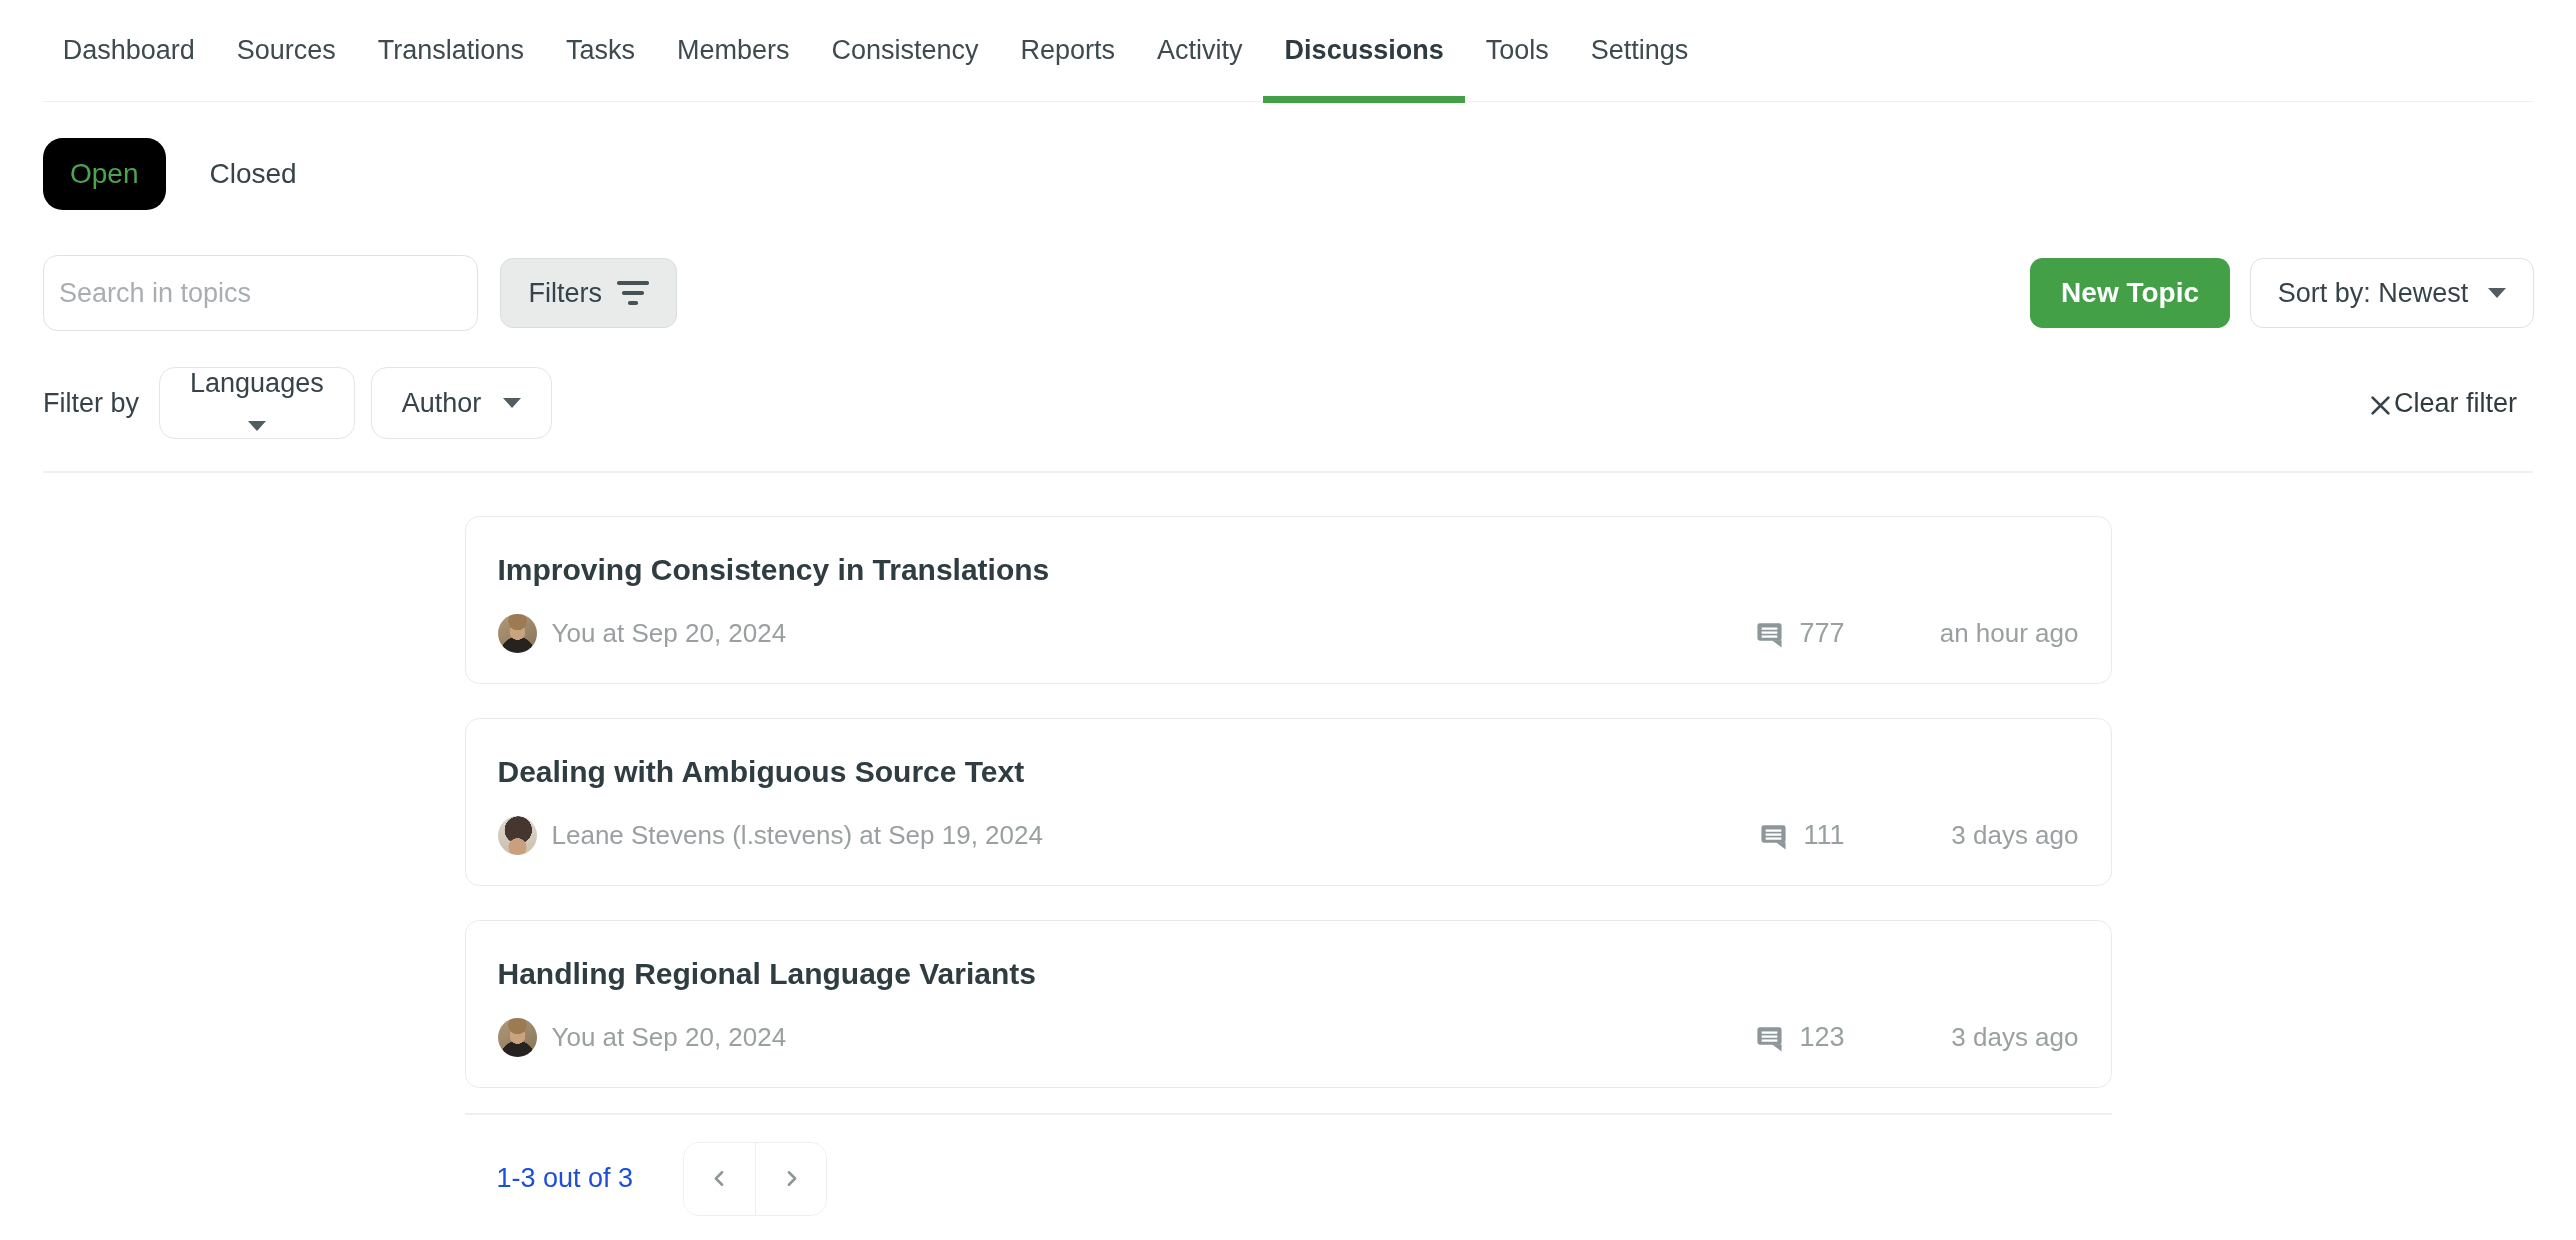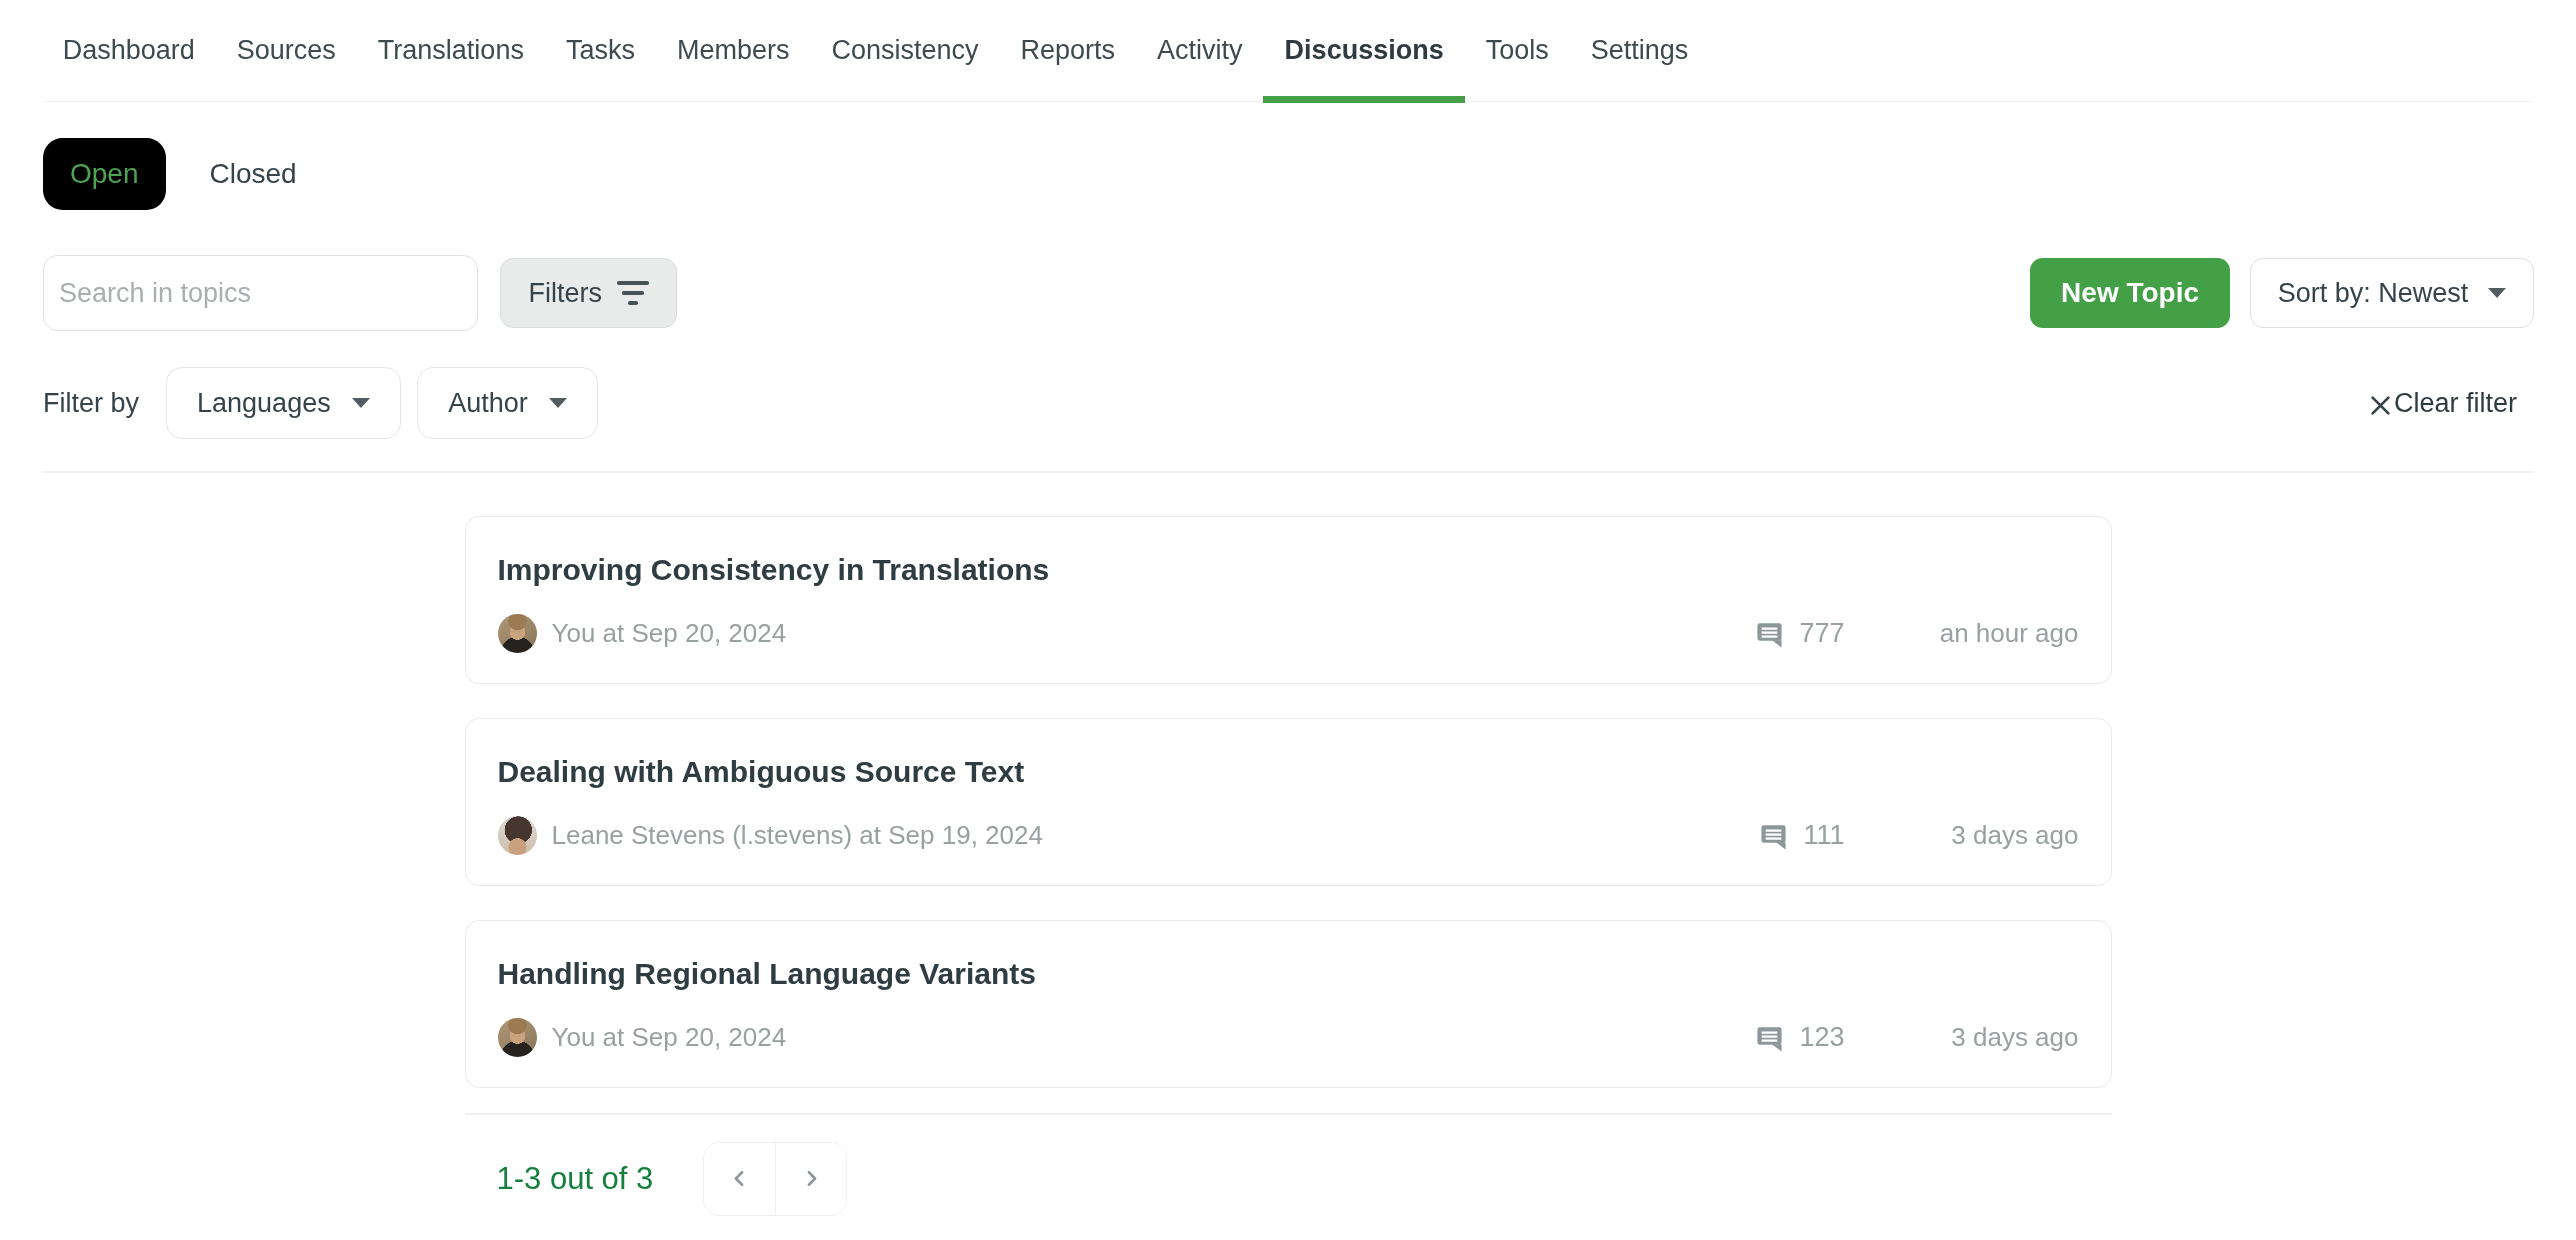--- a/index.html
+++ b/index.html
@@ -89,21 +89,21 @@
     color: #ffffff; font-size: 28px; font-weight: 700;
   }
 
   
   .filter-row { display: flex; align-items: center; margin: 36px 43px 0; }
   .filter-by-label { font-size: 27px; color: #36434a; }
   .btn-dropdown {
     height: 72px; padding: 0 30px; gap: 21.5px;
     background: #ffffff; border: 1.8px solid #e3e6e6; border-radius: 16px;
   }
-  .btn-languages { margin-left: 27px; }
+  .btn-languages { margin-left: 20px; flex-direction: column; }
   .btn-author { margin-left: 16px; }
   .clear-filter {
     margin-left: auto; margin-right: 16px;
     display: flex; align-items: flex-end; 
     font-size: 27px; color: #2f3b3f; cursor: pointer;
   }
 
   .divider { height: 1.8px; background: #eef0f0; margin: 32px 43px 0; }
 
   
@@ -141,21 +141,21 @@
   .topic-time { width: 234px; text-align: right; font-size: 26px; color: #9aa0a1; }
 
   .list-divider { height: 1.8px; background: #eef0f0; width: 1647px; margin: 25px auto 0; }
 
   
   .pagination {
     width: 1647px; margin: 27px auto 0;
     padding-left: 32px;
     display: flex; align-items: center;
   }
-  .page-range { font-size: 31px; color: #15803d; }
+  .page-range { font-size: 27px; color: #1d4ed8; }
   .pager {
     margin-left: 50px;
     display: flex;
     border: 1.8px solid #edefef; border-radius: 16px;
     overflow: hidden; background: #fff;
   }
   .pager-btn {
     width: 71px; height: 72px;
     display: flex; align-items: center; justify-content: center;
     cursor: pointer; background: #fff;

